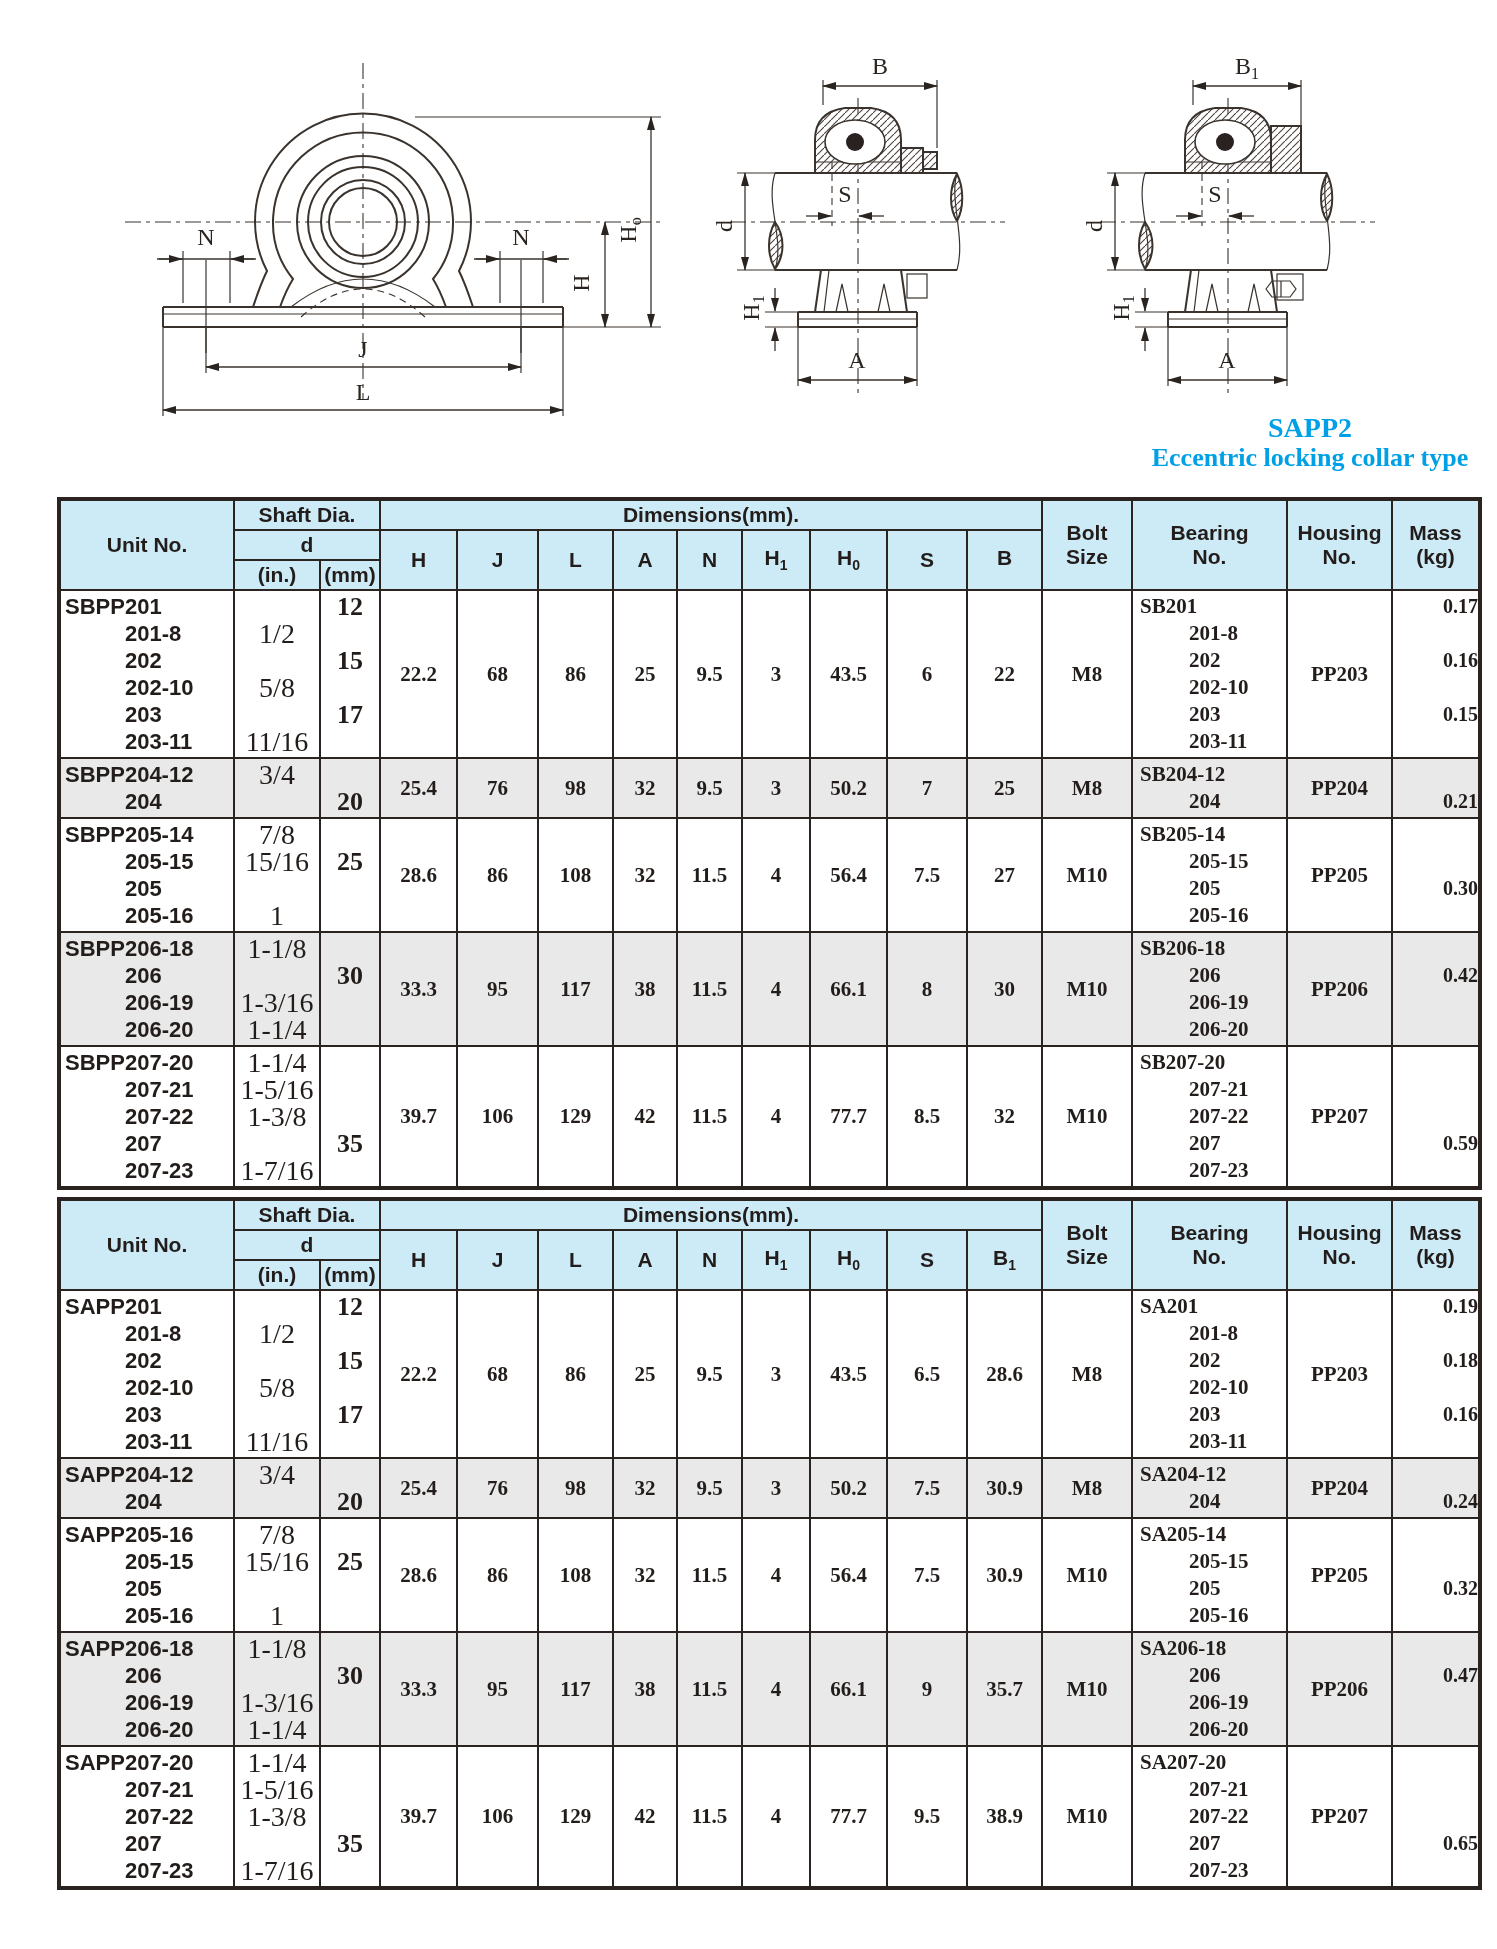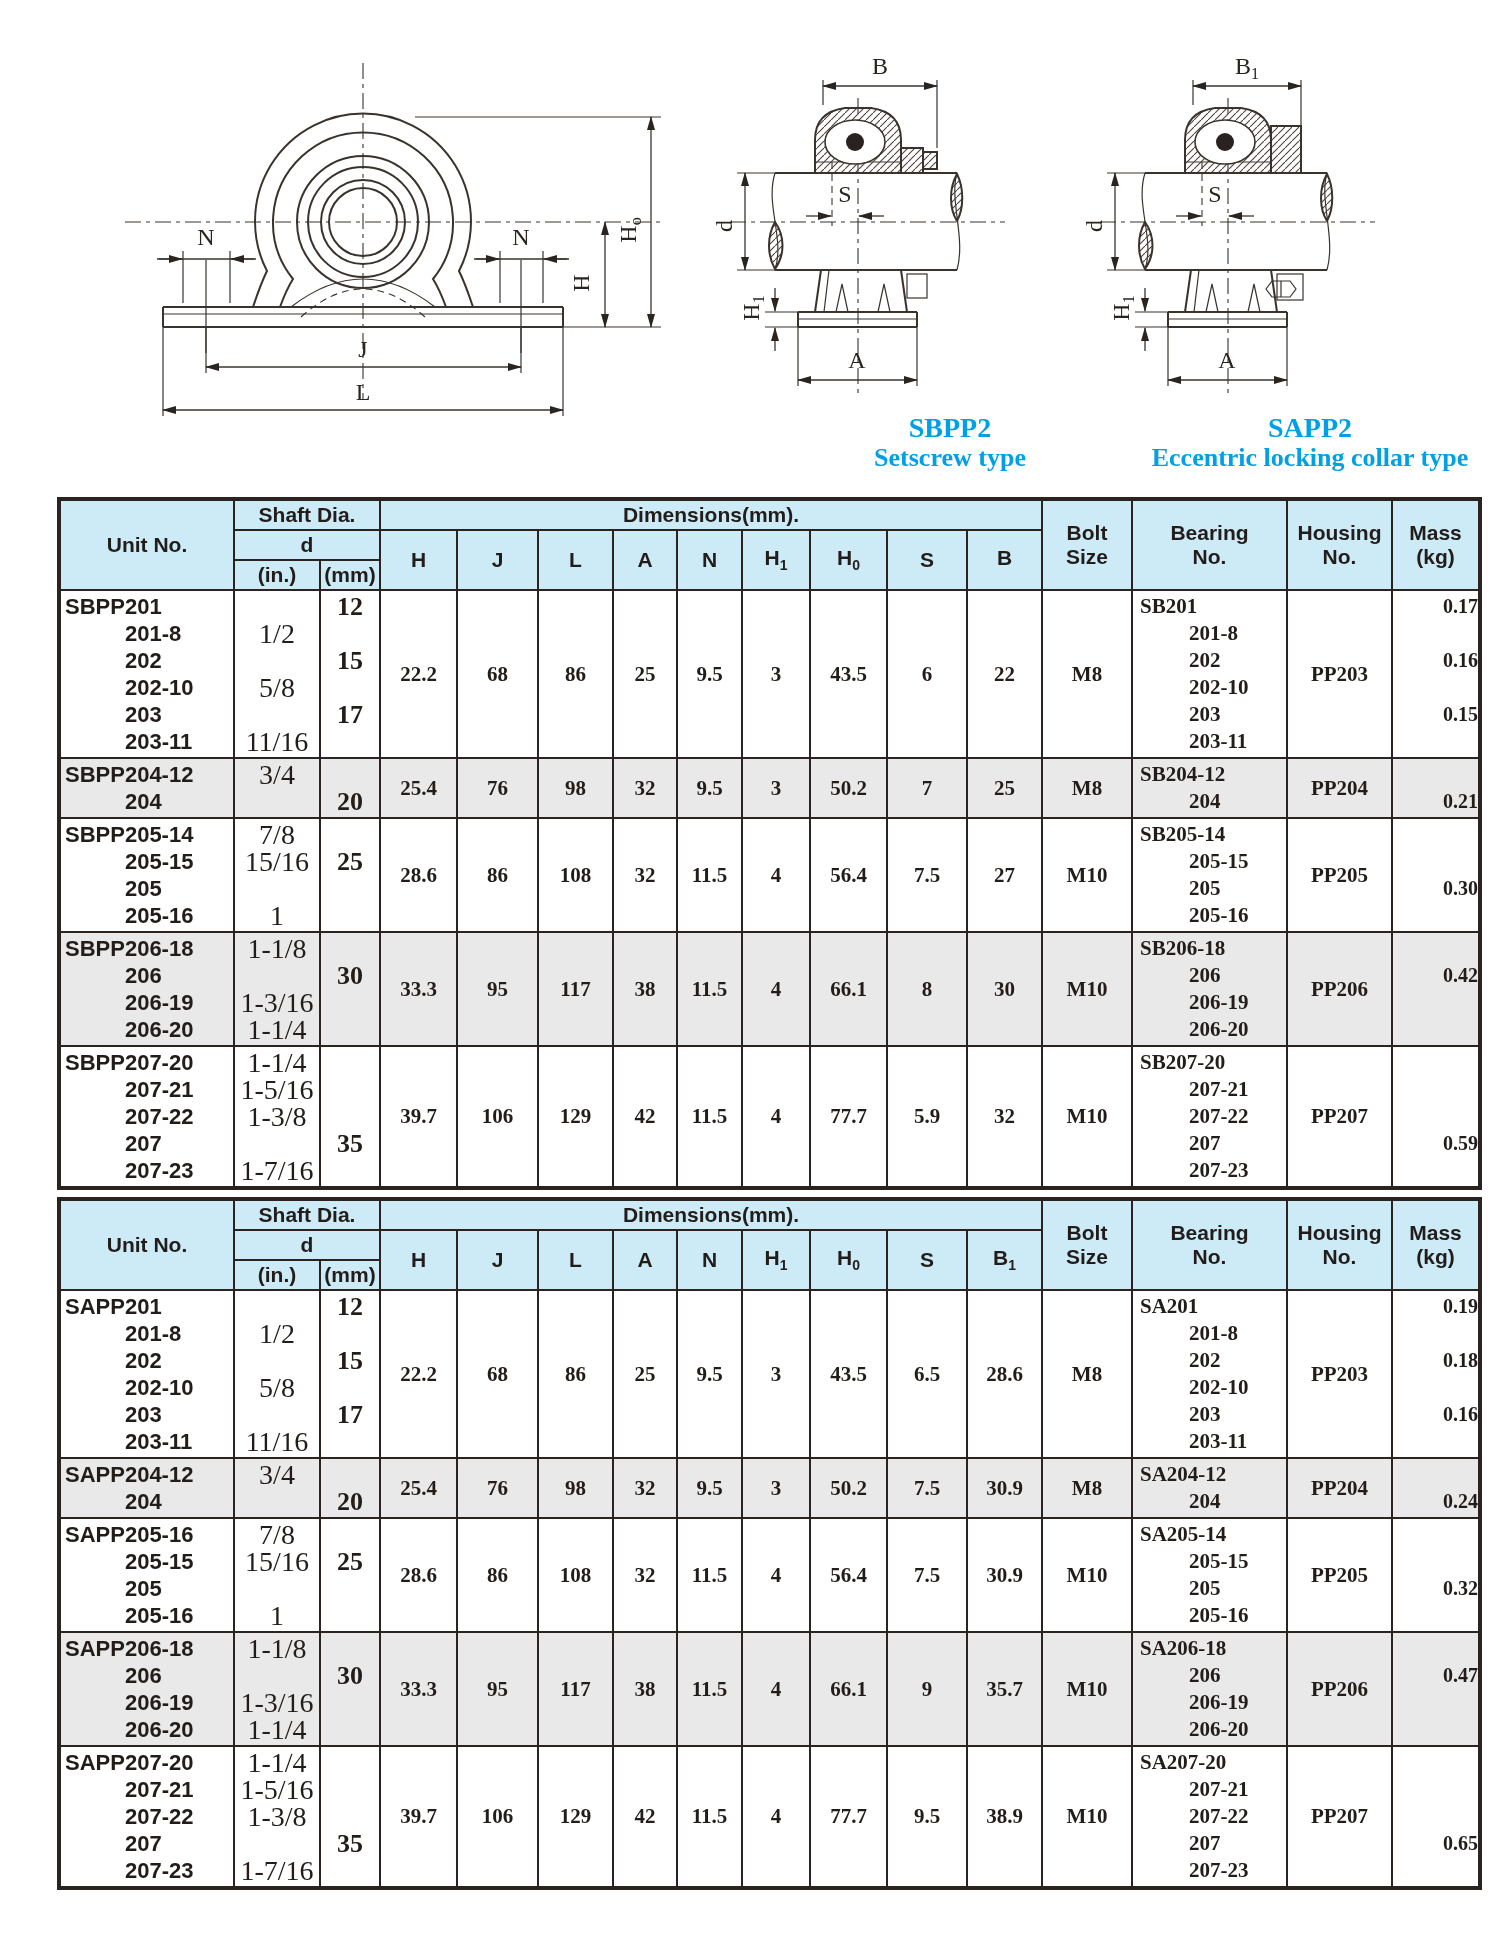--- a/index.html
+++ b/index.html
@@ -228,24 +228,20 @@
       <line class="dim" x1="70" y1="238" x2="70" y2="261" marker-end="url(#ahE)"></line>
       <line class="dim" x1="70" y1="301" x2="70" y2="278" marker-end="url(#ahE)"></line>
       <text class="dlb" text-anchor="middle" transform="rotate(-90 54 258)" x="54" y="258"><tspan>H</tspan><tspan class="ss" dy="5">1</tspan></text>
       <line class="lt" x1="93" y1="277" x2="93" y2="336"></line>
       <line class="lt" x1="212" y1="277" x2="212" y2="336"></line>
       <line class="dim" x1="93" y1="330" x2="212" y2="330" marker-start="url(#ahS)" marker-end="url(#ahE)"></line>
       <text class="dlb" x="152" y="318" text-anchor="middle">A</text>
     </g>
   </svg>
 
-  <div class="cap" style="left:740px;top:413px;">
-    <div class="code">SBPP2</div>
-    <div class="type">Setscrew type</div>
-  </div>
   <div class="cap" style="left:1100px;top:413px;">
     <div class="code">SAPP2</div>
     <div class="type">Eccentric locking collar type</div>
   </div>
 
   <table id="t1">
     <colgroup>
       <col style="width:175px">
         <col style="width:86px">
         <col style="width:60px">
@@ -535,21 +531,21 @@
               <div class="line"></div>
             </div>
           </td>
         <td class="v">39.7</td>
         <td class="v">106</td>
         <td class="v">129</td>
         <td class="v">42</td>
         <td class="v">11.5</td>
         <td class="v">4</td>
         <td class="v">77.7</td>
-        <td class="v">5.9</td>
+        <td class="v">8.5</td>
         <td class="v">32</td>
         <td class="v">M10</td>
         <td>
             <div class="stack bear-s">
               <div class="line">SB207-20</div>
               <div class="line">207-21</div>
               <div class="line">207-22</div>
               <div class="line">207</div>
               <div class="line">207-23</div>
             </div>

